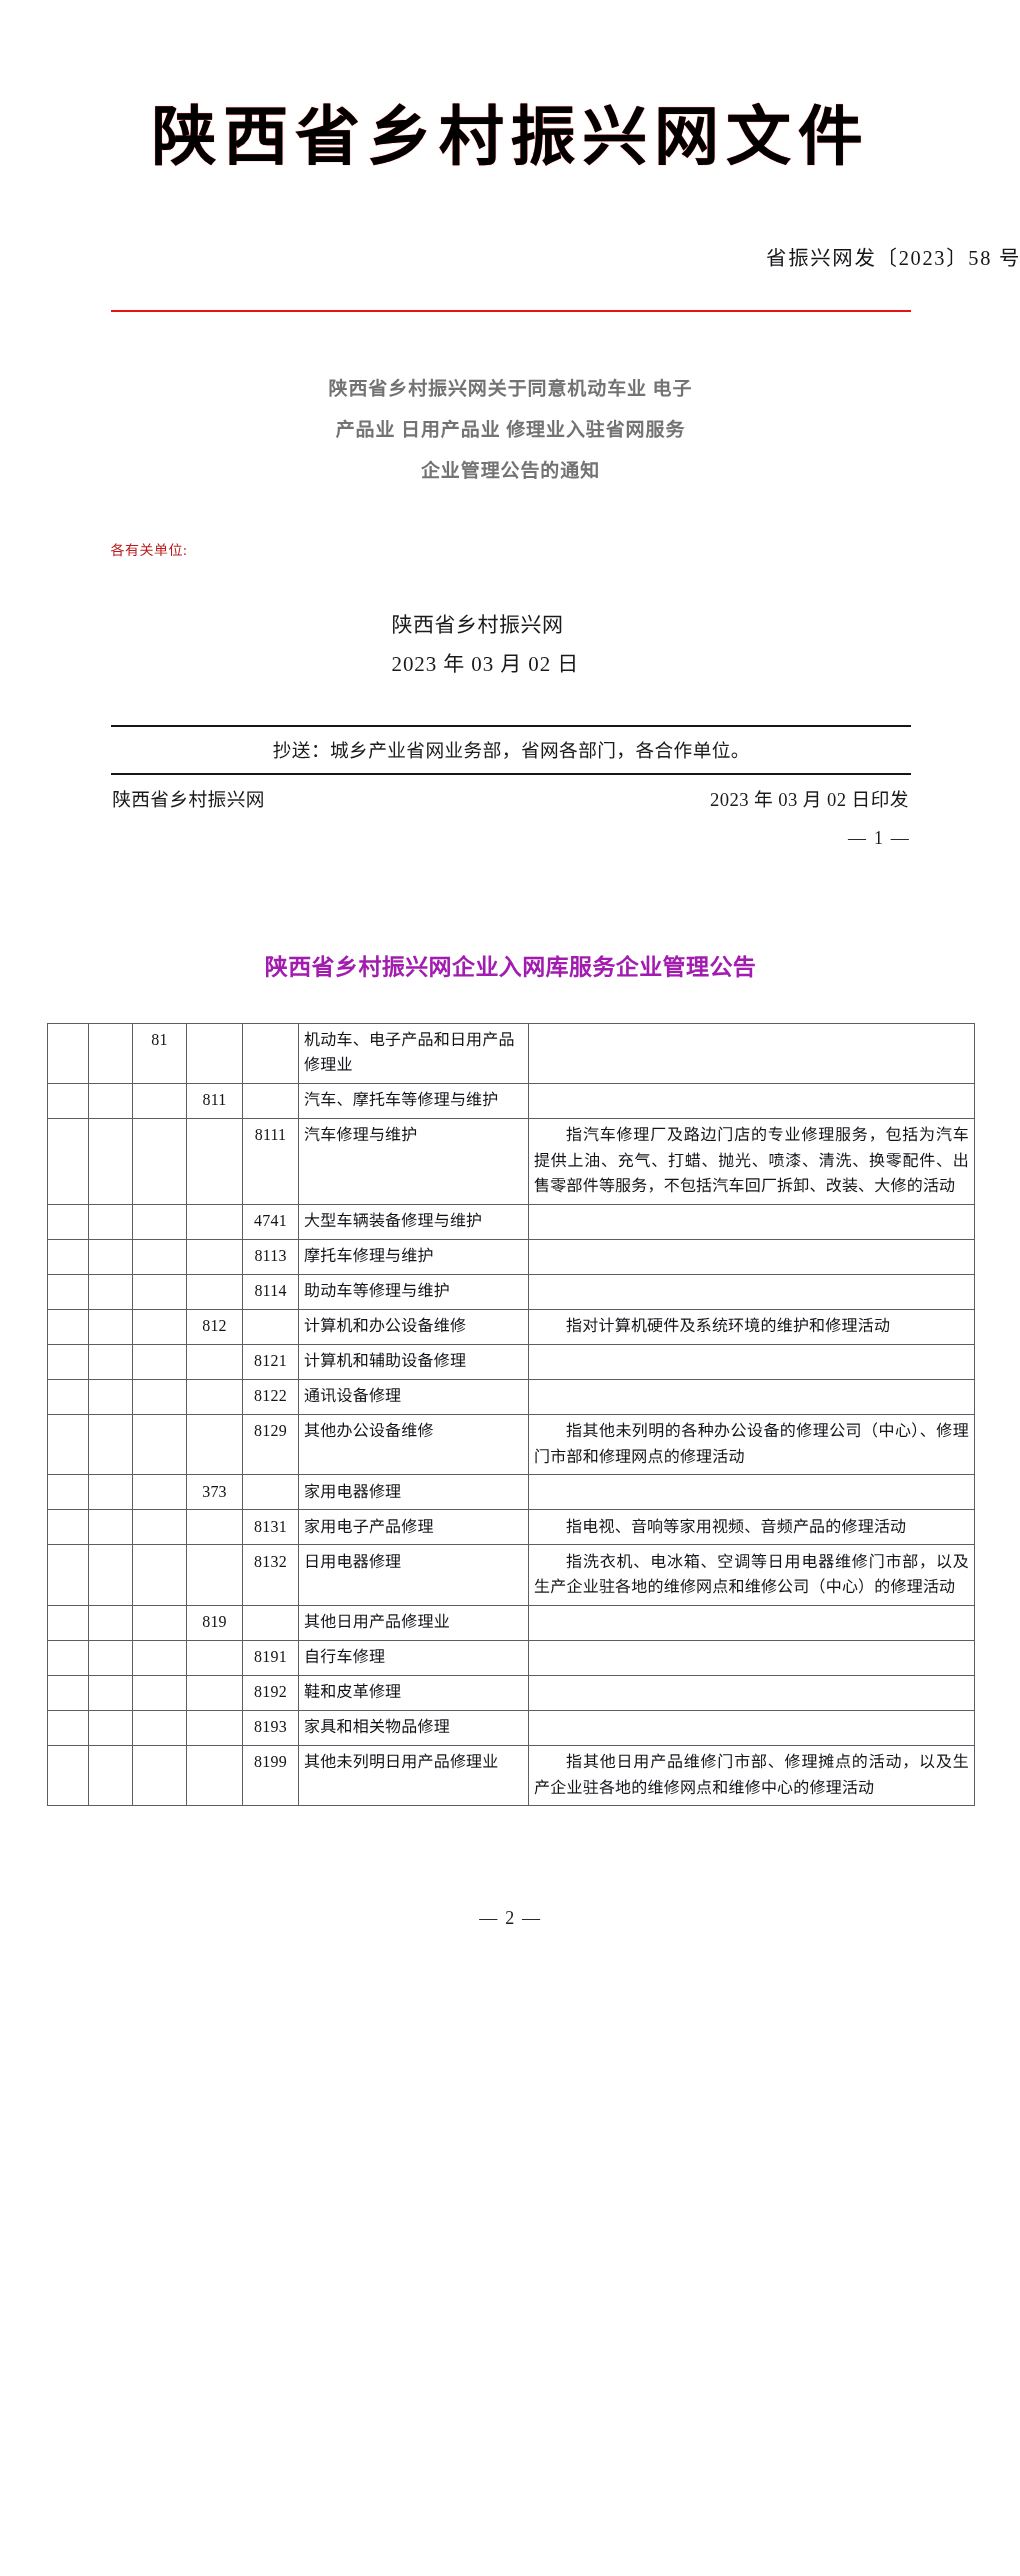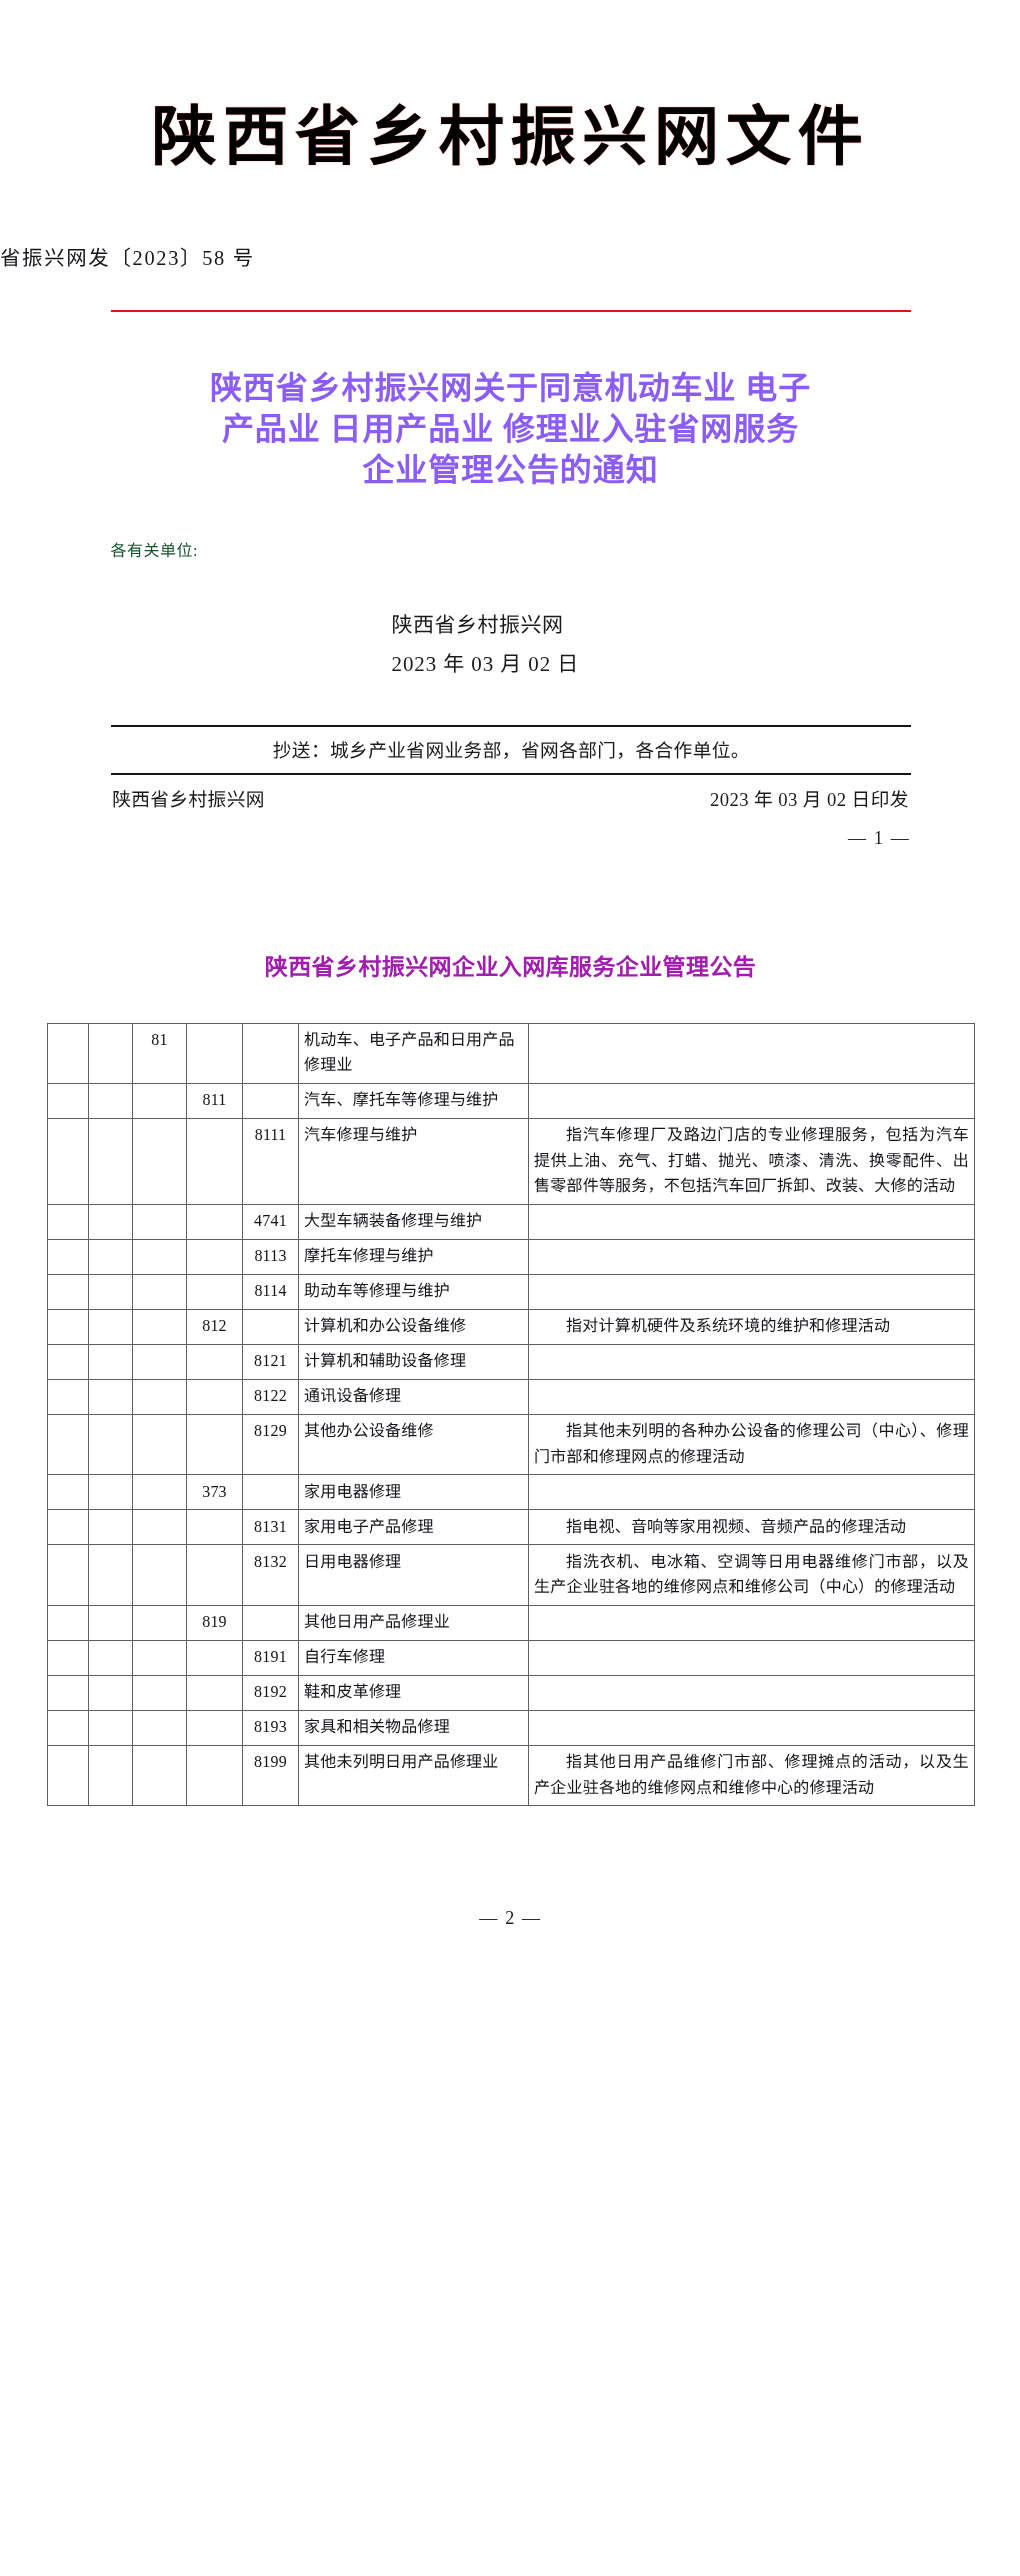--- a/index.html
+++ b/index.html
@@ -36,56 +36,56 @@
     font-family: "Liberation Serif", "DejaVu Serif", serif;
     font-weight: 700;
     font-size: 65px;
     letter-spacing: 6.8px;
     line-height: 1.15;
     white-space: nowrap;
     text-shadow: 0 0 0.9px #e8120f;
   }
 
   .docnum-wrap {
-    text-align: left;
+    text-align: right;
     margin-top: 66px;
   }
   .docnum {
     font-size: 20.4px;
     letter-spacing: 1.7px;
     color: #15161a;
     display: inline-block;
   }
 
   .red-rule {
     width: 800px;
     height: 2.6px;
     background: #e8120f;
     margin: 39px auto 0 auto;
   }
 
   .main-title {
     width: 766px;
     margin: 56px auto 0 auto;
     text-align: center;
-    font-size: 32px;
+    font-size: 19px;
     font-weight: 700;
     line-height: 41px;
     letter-spacing: 0.9px;
-    color: #8b5cf6;
+    color: #737373;
   }
   .main-title .tl { display: block; white-space: nowrap; }
 
   .body-block {
     width: 800px;
     margin: 41px auto 0 auto;
-    font-size: 16px;
+    font-size: 14px;
     line-height: 37px;
     letter-spacing: 0.5px;
-    color: #14532d;
+    color: #b91c1c;
   }
   .salutation { display: block; }
   .para {
     display: block;
     text-indent: 2em;
     margin-top: 1.7px;
     text-align: justify;
     text-justify: inter-ideograph;
   }
 

